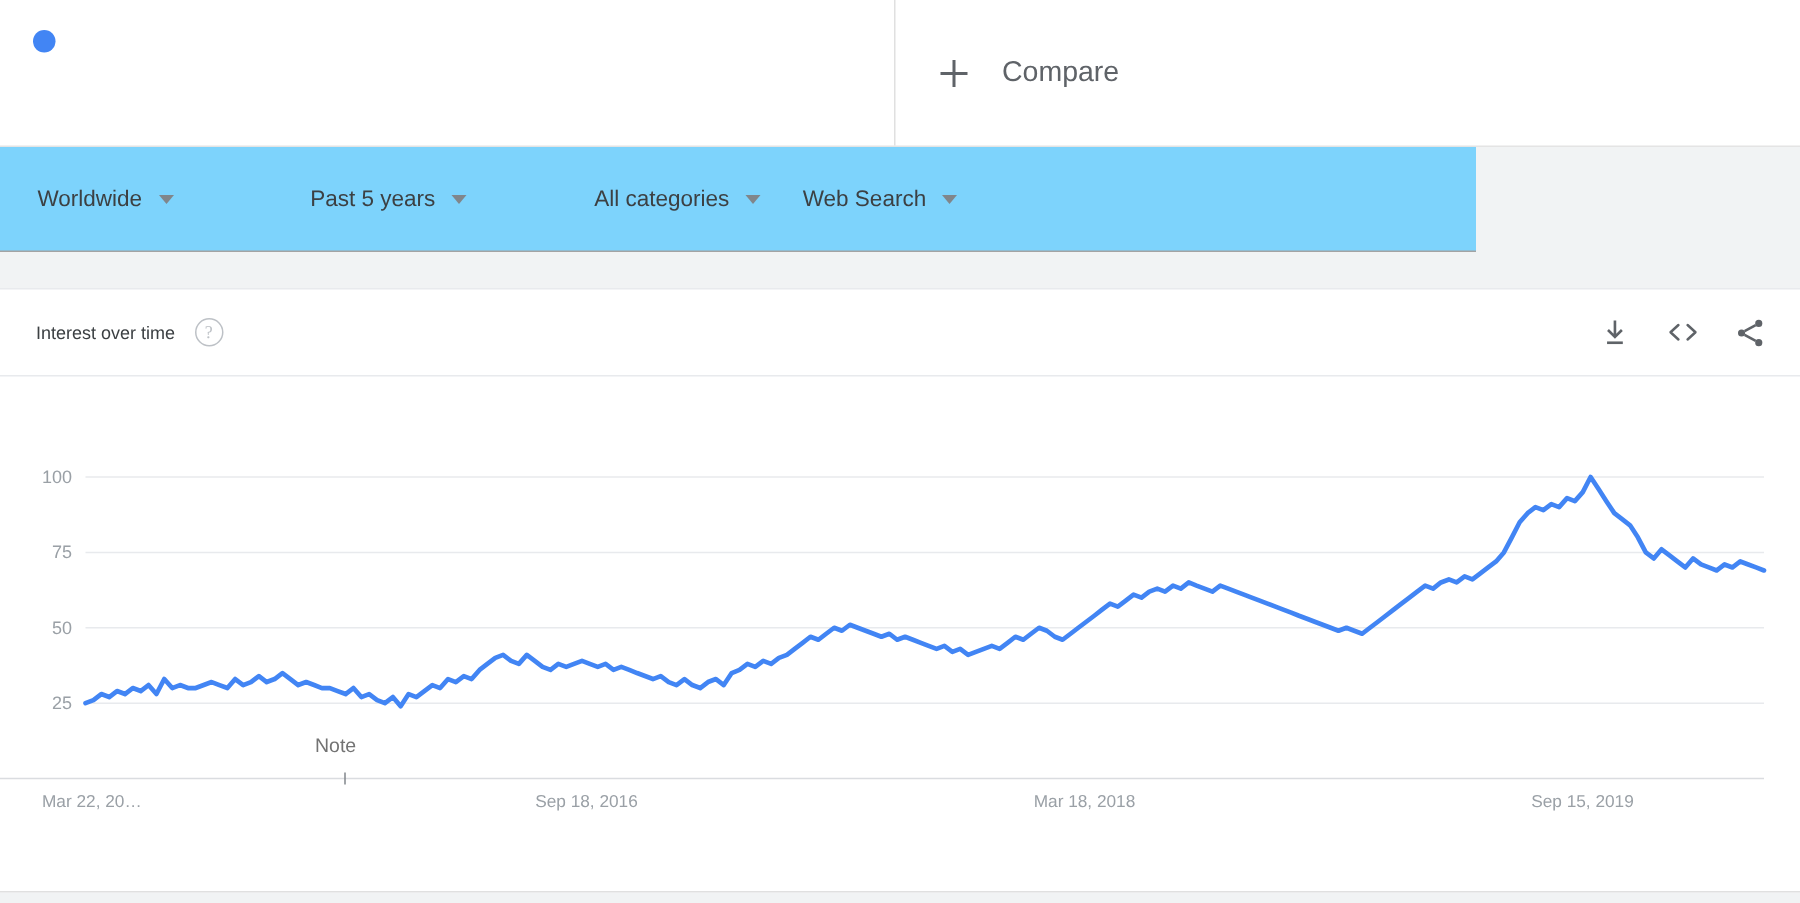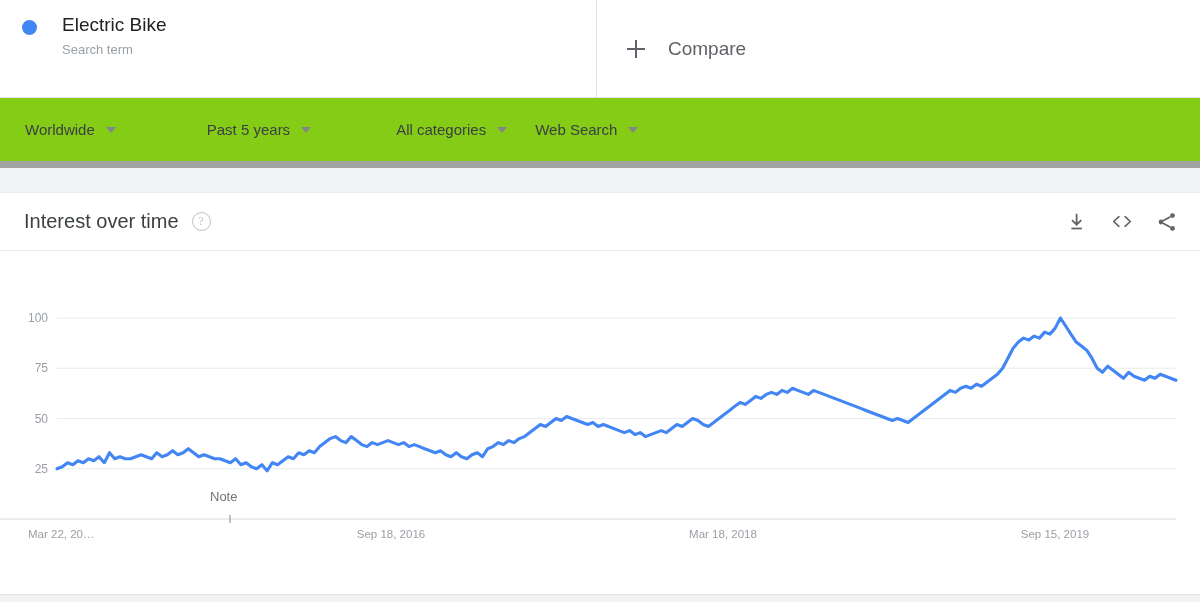--- a/index.html
+++ b/index.html
@@ -47,22 +47,22 @@
     content: ""; position: absolute; background: #5f6368;
   }
   .plus-icon:before { left: 0; top: 8px; width: 18px; height: 2px; }
   .plus-icon:after { top: 0; left: 8px; height: 18px; width: 2px; }
   .compare-label {
     font-size: 19px; color: #5f6368; margin-left: 23px;
   }
 
   
   .filterbar {
-    position: absolute; top: 98px; left: 0; width: 1200px; height: 70px;
-    background: #84cc16; border-bottom: 7px solid #a3a3a3;
+    position: absolute; top: 98px; left: 0; width: 984px; height: 70px;
+    background: #7dd3fc; border-bottom: 1px solid #a3a3a3;
     display: flex; align-items: center;
   }
   .filter {
     display: flex; align-items: center; cursor: pointer;
     height: 40px;
   }
   .filter .flabel { font-size: 15px; color: #3c4043; }
   .caret {
     width: 0; height: 0; margin-left: 11px;
     border-left: 5px solid transparent;
@@ -86,21 +86,21 @@
     background: #fff;
     border-top: 1px solid #e8eaed;
     border-bottom: 1px solid #e0e0e0;
   }
   .card-head {
     position: relative; height: 58px;
     border-bottom: 1px solid #e8eaed;
     display: flex; align-items: center;
     padding: 0 22px 0 24px;
   }
-  .card-title { font-size: 20px; color: #3c4043; }
+  .card-title { font-size: 12px; color: #3c4043; }
   .help-icon {
     width: 19px; height: 19px; border-radius: 50%;
     border: 1.4px solid #bdc1c6; color: #bdc1c6;
     font-size: 12px; line-height: 16px; text-align: center;
     margin-left: 13px; cursor: pointer; font-family: "Liberation Serif", serif;
   }
   .head-actions {
     margin-left: auto; display: flex; align-items: center; gap: 22px;
   }
   .act { cursor: pointer; display: flex; align-items: center; justify-content: center; }
@@ -115,24 +115,20 @@
   }
 </style>
 </head>
 <body>
 
 <div class="page">
 
   <div class="querybar">
     <div class="term-cell">
       <div class="dot"></div>
-      <div class="term-text">
-        <div class="term-title">Electric Bike</div>
-        <div class="term-sub">Search term</div>
-      </div>
     </div>
     <div class="compare-cell">
       <span class="plus-icon"></span>
       <span class="compare-label">Compare</span>
     </div>
   </div>
 
   <div class="filterbar">
     <div class="filter f0">
       <span class="flabel">Worldwide</span>

